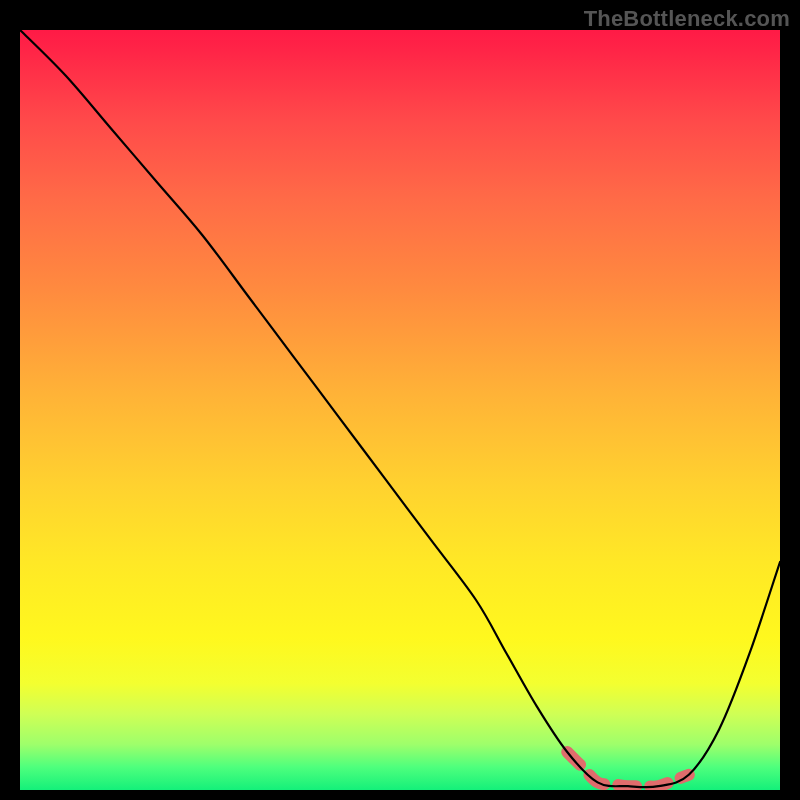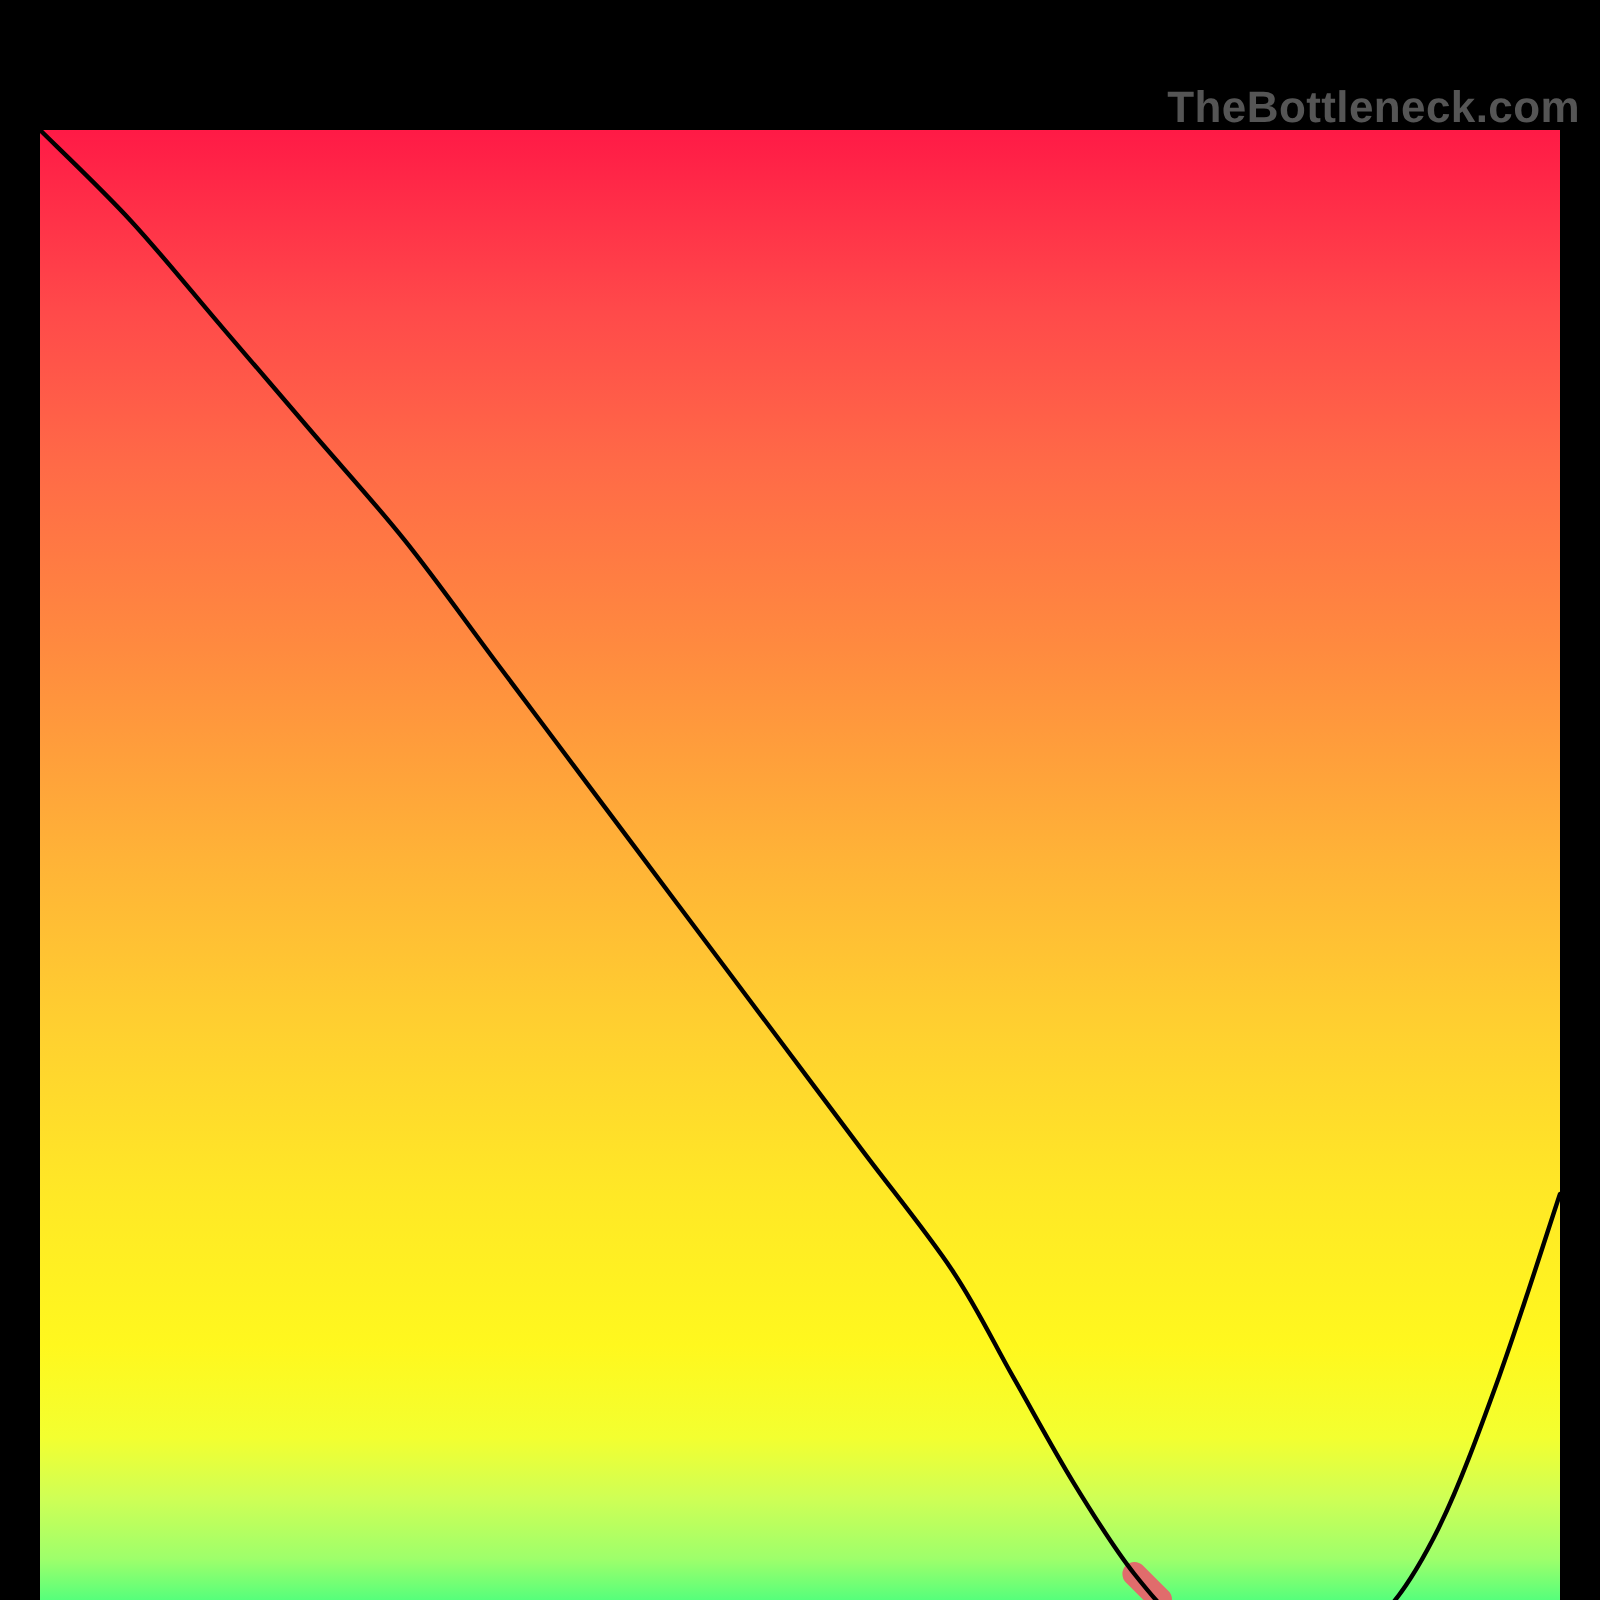--- a/index.html
+++ b/index.html
@@ -2,21 +2,20 @@
 <html><head>
 <meta charset="utf-8">
 <style>
   * { margin: 0; padding: 0; box-sizing: border-box; }
   html, body { width: 800px; height: 800px; overflow: hidden; background: #000; }
   .stage {
     position: relative;
     width: 800px;
     height: 652px;
     background: #000;
-    margin-top: 35px;
   }
   .watermark {
     position: absolute;
     top: 6px;
     right: 10px;
     font-family: Arial, Helvetica, sans-serif;
     font-size: 22px;
     font-weight: 600;
     color: #555;
     letter-spacing: 0.2px;

